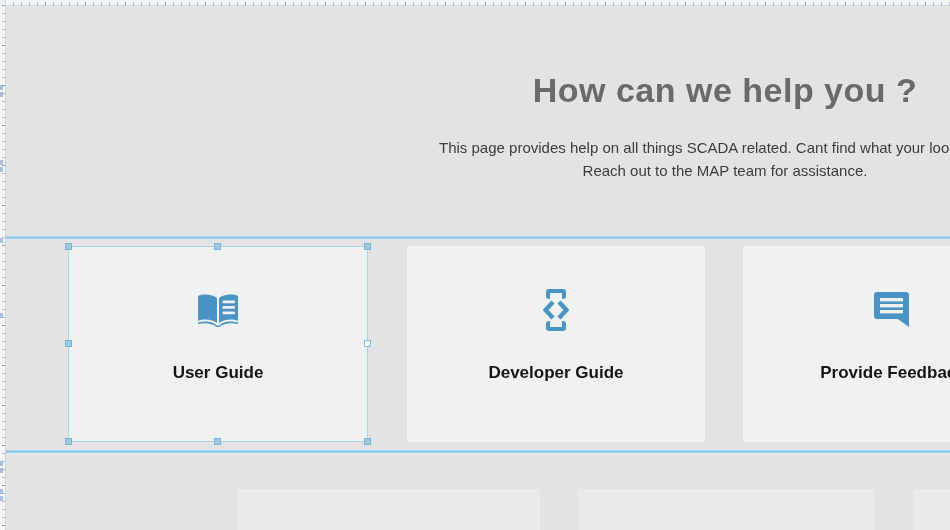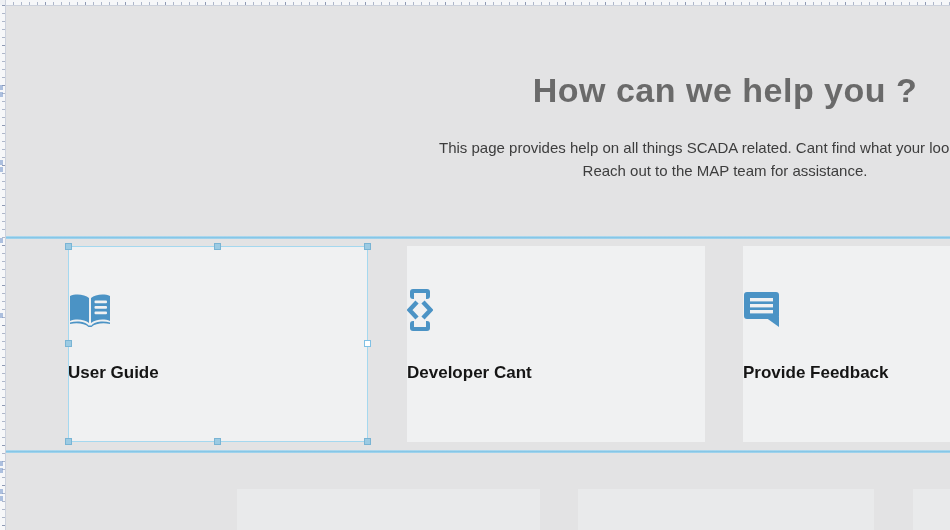--- a/index.html
+++ b/index.html
@@ -53,21 +53,21 @@
     position:absolute;left:0;width:100%;height:3px;
     background:linear-gradient(180deg,#bfe2f2 0%,var(--accent-blue,#84c4e5) 45%,#a9d8ee 100%);
   }
   .divider.top{top:0;}
   .divider.bottom{bottom:0;}
 
   
   .card{
     position:absolute;top:241px;height:196px;width:300px;
     background:var(--card-bg,#f0f1f2);
-    display:flex;flex-direction:column;align-items:flex-start;
+    display:flex;flex-direction:column;align-items:center;
   }
   .card .icon{
     margin-top:44px;height:40px;display:flex;align-items:center;justify-content:center;
     color:var(--icon-blue,#4b93c5);
   }
   .card-label{
     margin-top:33px;font-size:17px;font-weight:700;
     color:var(--label-color,#151515);white-space:nowrap;
   }
   .card-1{left:63px;width:300px;}
@@ -132,21 +132,21 @@
     <span class="icon">
       <svg width="26" height="42" viewBox="0 0 26 42">
         <rect x="3" y="0" width="20" height="10" rx="3" fill="currentColor"></rect>
         <rect x="7" y="4" width="12" height="6" fill="var(--card-bg,#f0f1f2)"></rect>
         <rect x="3" y="32" width="20" height="10" rx="3" fill="currentColor"></rect>
         <rect x="7" y="32" width="12" height="6" fill="var(--card-bg,#f0f1f2)"></rect>
         <path d="M10 13 L2.5 21 L10 29" fill="none" stroke="currentColor" stroke-width="4.4" stroke-linejoin="miter"></path>
         <path d="M16 13 L23.5 21 L16 29" fill="none" stroke="currentColor" stroke-width="4.4" stroke-linejoin="miter"></path>
       </svg>
     </span>
-    <div class="card-label">Developer Cant</div>
+    <div class="card-label">Developer Guide</div>
   </div>
 
   <div class="card card-3">
     <span class="icon">
       <svg width="40" height="36" viewBox="0 0 40 36">
         <rect x="1" y="0" width="35" height="27" rx="3" fill="currentColor"></rect>
         <polygon points="22,25 36,25 36,35" fill="currentColor"></polygon>
         <rect x="7" y="6" width="23" height="3.4" fill="var(--card-bg,#f0f1f2)"></rect>
         <rect x="7" y="12" width="23" height="3.4" fill="var(--card-bg,#f0f1f2)"></rect>
         <rect x="7" y="18" width="23" height="3.4" fill="var(--card-bg,#f0f1f2)"></rect>

